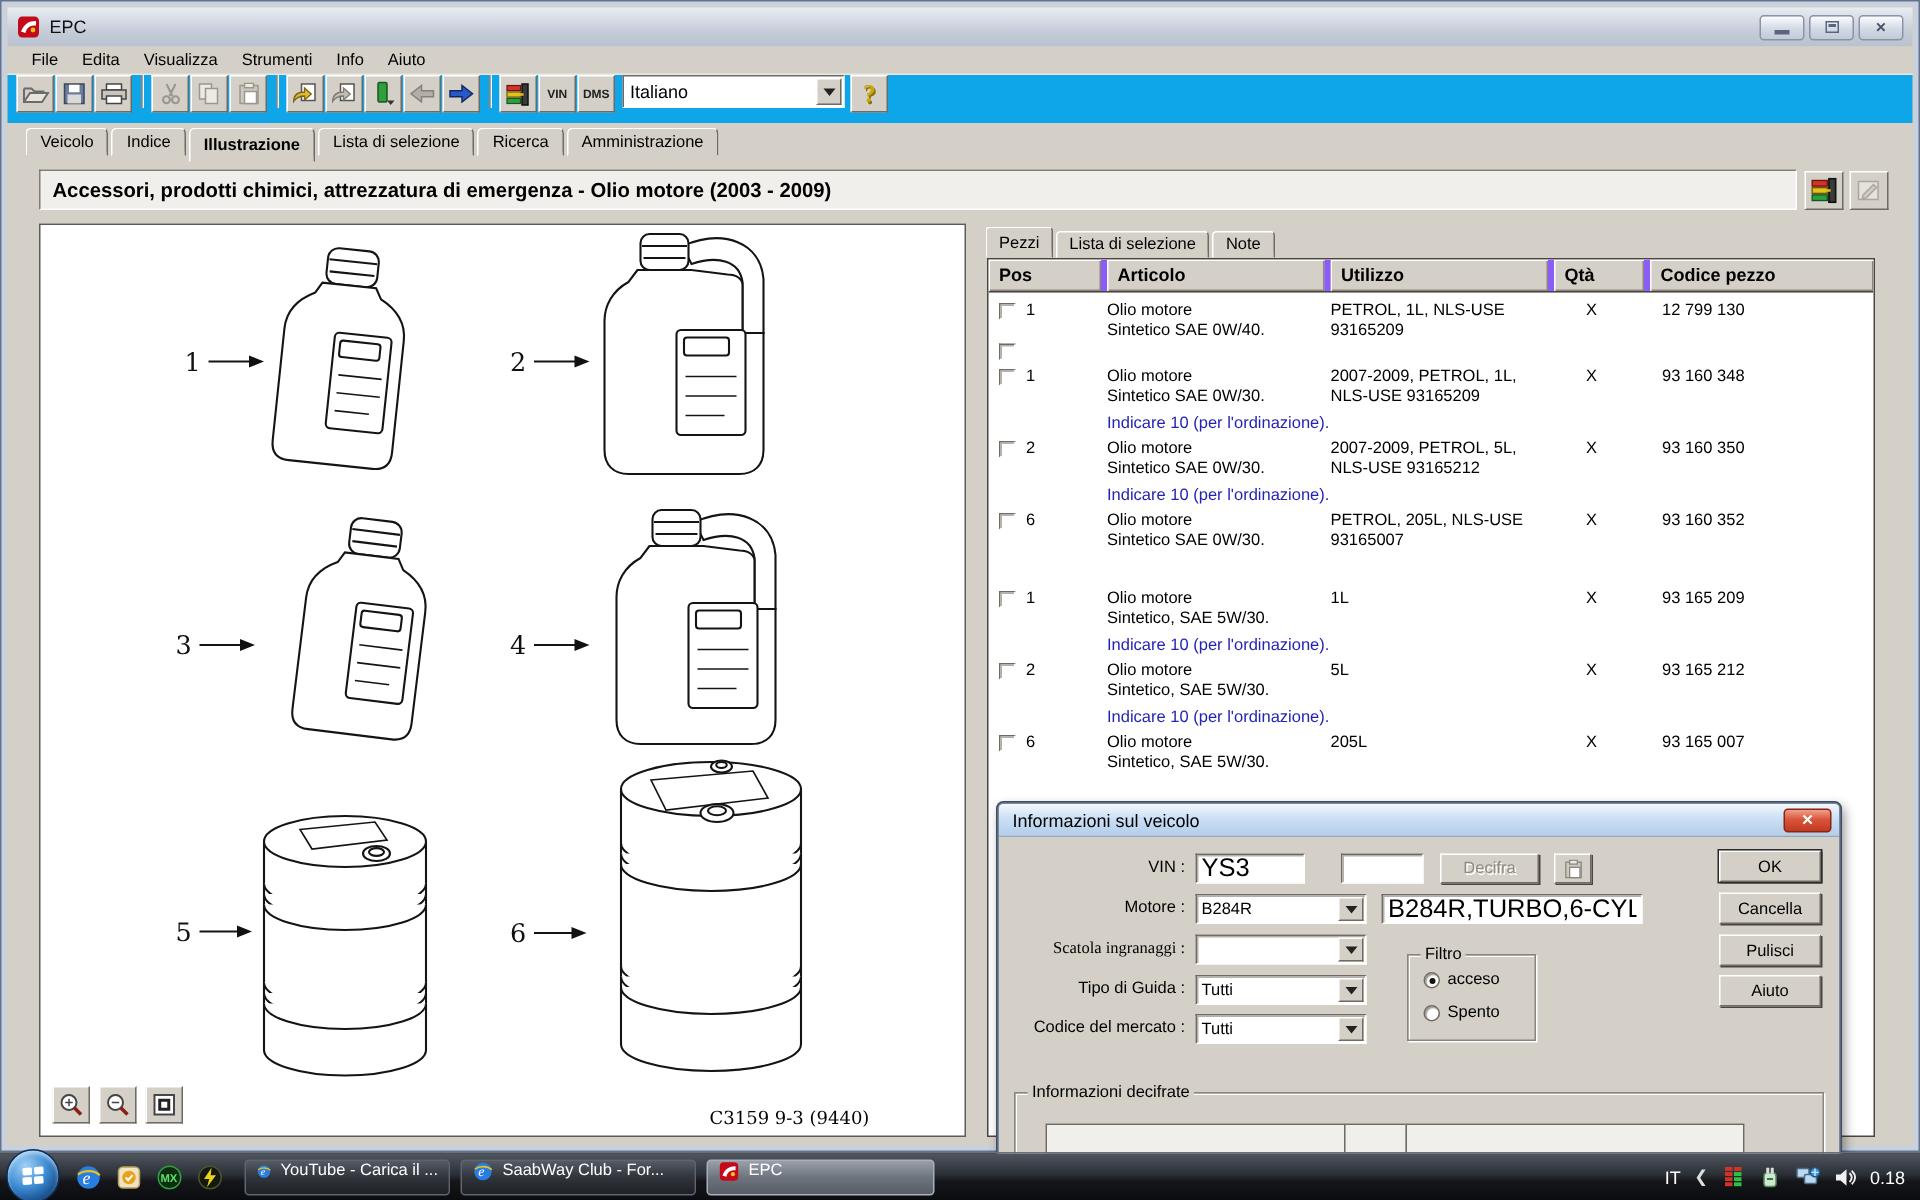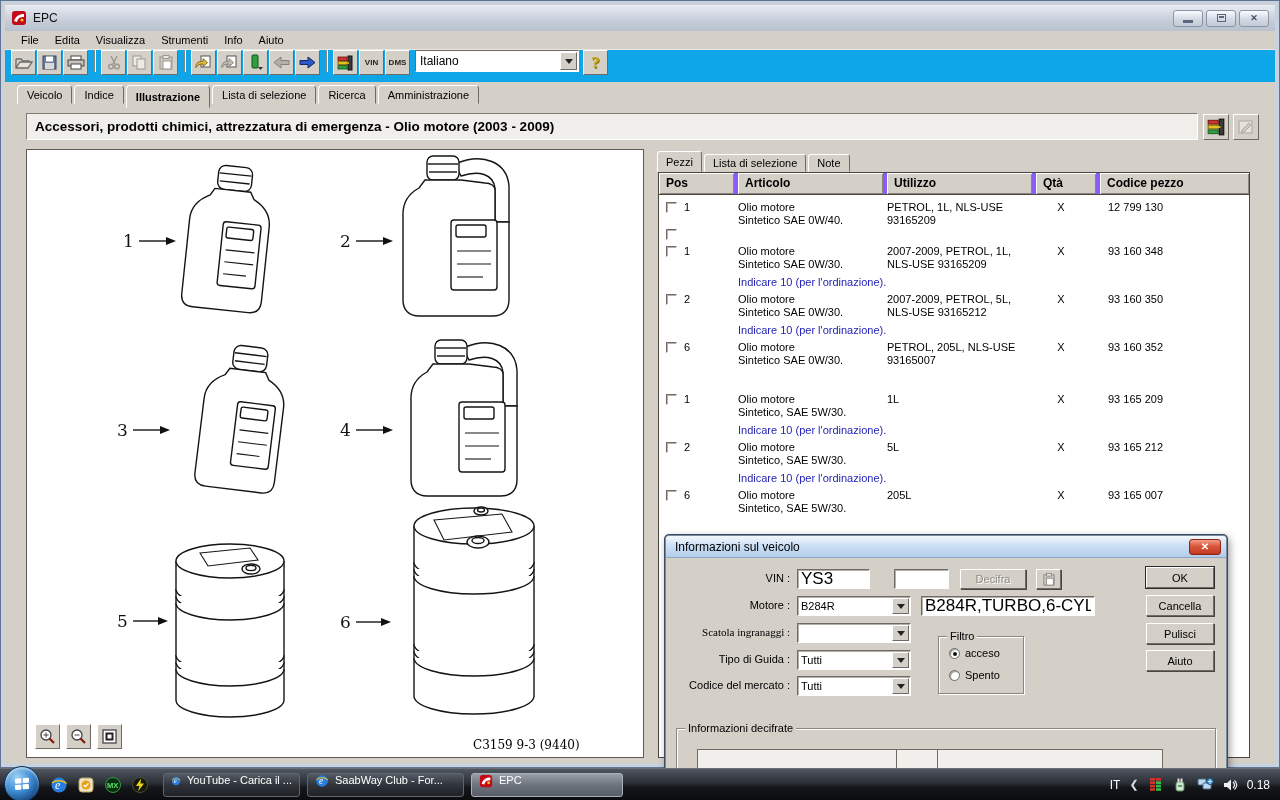--- a/index.html
+++ b/index.html
@@ -30,21 +30,21 @@
   .menuitem { padding:12px 8px; }
 
   .toolbar { position:absolute; left:4px; top:49px; right:4px; height:32px;
              display:flex; align-items:flex-start; padding-left:6px; background:#0ea5e9; }
   .tbtn { width:25px; height:25px; background:#d4d0c8; border:1px solid;
           border-color:#ffffff #6f6a63 #6f6a63 #ffffff; display:flex;
           align-items:center; justify-content:center; margin-right:1px; }
   .tsep { width:2px; height:22px; margin:0 5px; border-left:1px solid #8a867e; border-right:1px solid #fff; }
   .tbtn svg { display:block; }
   .tbtn .txticon { font-size:8px; font-weight:bold; letter-spacing:0; color:#222; }
-  .combo { width:164px; height:22px; background:#fff; border:1px solid;
+  .combo { width:148px; height:22px; background:#fff; border:1px solid;
            border-color:#6f6a63 #fff #fff #6f6a63; display:flex; align-items:center;
            margin:0 4px; position:relative; }
   .combo .val { padding-left:4px; font-size:12px; }
   .dd-btn { position:absolute; right:1px; top:1px; bottom:1px; width:17px;
             background:#d4d0c8; border:1px solid; border-color:#fff #6f6a63 #6f6a63 #fff;
             display:flex; align-items:center; justify-content:center; }
   .arrow-down { width:0; height:0; border-left:4px solid transparent; border-right:4px solid transparent; border-top:5px solid #222; }
   .help-q { font-family:"Liberation Serif",serif; font-size:17px; font-weight:bold; color:#c9a70a; text-shadow:1px 1px 0 #8a7206; }
 
   .tabbar { position:absolute; left:4px; top:84px; right:4px; height:23px;

